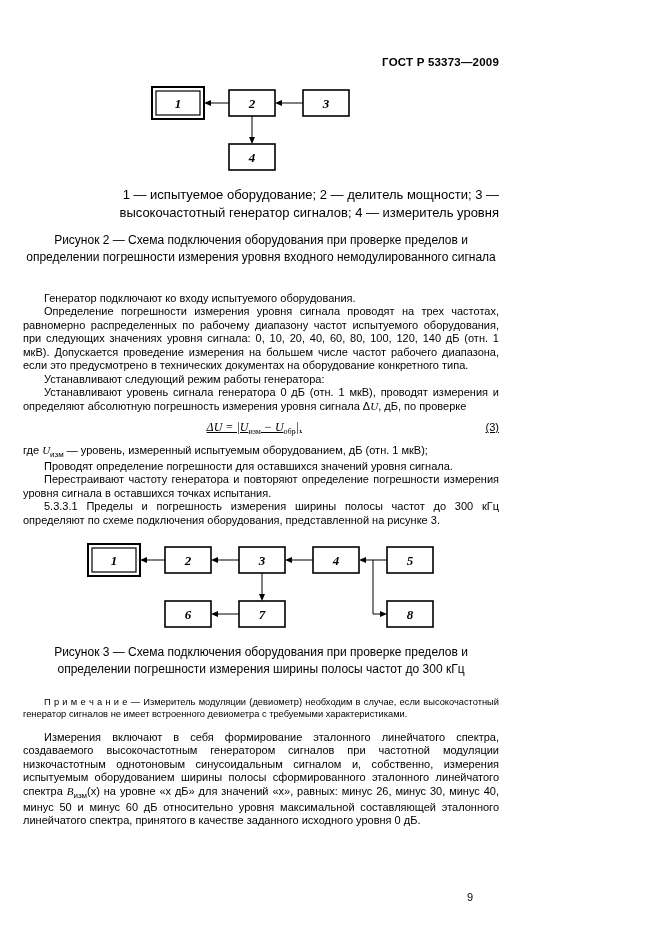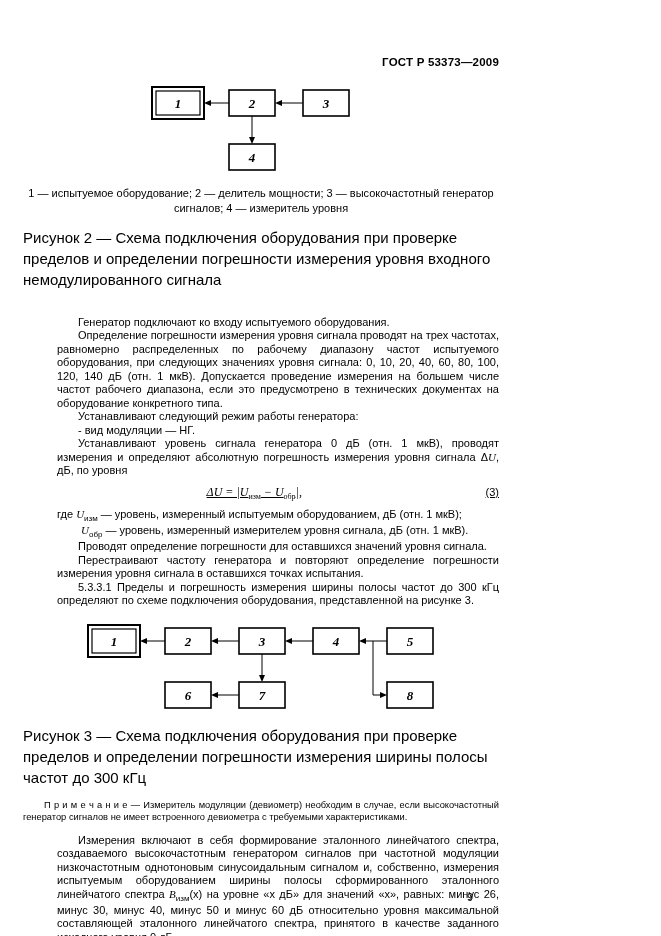--- a/index.html
+++ b/index.html
@@ -27,59 +27,60 @@
   .diagram polygon { fill: #000; stroke: none; }
   .diagram text {
     font-family: "Liberation Serif", serif;
     font-style: italic;
     font-weight: 700;
     font-size: 13px;
     text-anchor: middle;
     fill: #000;
   }
   .fig-legend {
-    font-size: 11px;
+    font-size: 13px;
     line-height: 1.35;
-    text-align: center;
+    text-align: right;
     margin: 10px auto 0;
     max-width: 545px;
   }
   .fig-caption {
-    font-size: 15px;
+    font-size: 12px;
     line-height: 1.4;
+    text-align: center;
     margin: 11px auto 0;
     max-width: 480px;
   }
   .body-text {
     margin-top: 26px;
     font-size: 11px;
     line-height: 1.23;
     text-align: justify;
   }
-  .body-p { text-indent: 21px; margin-left: 34px; }
+  .body-p { text-indent: 21px; }
   .no-indent { text-indent: 0; }
   .hang { padding-left: 24px; }
   .heading { font-weight: 700; }
   .mvar { font-family: "Liberation Serif", serif; font-style: italic; }
   sub { font-size: 8px; font-style: normal; }
   .formula-row { display: flex; align-items: baseline; margin: 7px 0 6px; text-decoration: underline; }
   .formula {
     flex: 1;
     text-align: center;
     font-family: "Liberation Serif", serif;
     font-style: italic;
     font-size: 12px;
   }
   .formula-number { font-family: "Liberation Sans", sans-serif; font-style: normal; font-size: 11px; }
   .note {
     font-size: 9.3px;
     line-height: 1.3;
     text-align: justify;
     text-indent: 21px;
-    margin-top: 11px;
+    margin-top: 18px;
   }
   .last-para { margin-top: 11px; }
   .page-num {
     position: absolute;
     right: 76px;
     bottom: 33px;
     font-size: 11px;
   }
   .mt4 { margin-top: 4px; }
 </style>
@@ -123,30 +124,28 @@
       </g>
     </svg>
   </div>
   <div class="fig-legend">1 — испытуемое оборудование; 2 — делитель мощности; 3 — высокочастотный генератор сигналов; 4 — измеритель уровня</div>
   <div class="fig-caption">Рисунок 2 — Схема подключения оборудования при проверке пределов и определении погрешности измерения уровня входного немодулированного сигнала</div>
 
   <div class="body-text">
     <p class="body-p">Генератор подключают ко входу испытуемого оборудования.</p>
     <p class="body-p">Определение погрешности измерения уровня сигнала проводят на трех частотах, равномерно распределенных по рабочему диапазону частот испытуемого оборудования, при следующих значениях уровня сигнала: 0, 10, 20, 40, 60, 80, 100, 120, 140 дБ (отн. 1 мкВ). Допускается проведение измерения на большем числе частот рабочего диапазона, если это предусмотрено в технических документах на оборудование конкретного типа.</p>
     <p class="body-p">Устанавливают следующий режим работы генератора:</p>
-    <p class="body-p">- вид модуляции — НГ.</p>
-    <p class="body-p"><span>Устанавливают уровень сигнала генератора 0 дБ (отн. 1 мкВ), проводят измерения и определяют абсолютную погрешность измерения уровня сигнала Δ</span><span class="mvar">U</span><span>, дБ, по уровня</span></p>
+    <p class="body-p"><span>Устанавливают уровень сигнала генератора 0 дБ (отн. 1 мкВ), проводят измерения и определяют абсолютную погрешность измерения уровня сигнала Δ</span><span class="mvar">U</span><span>, дБ, по проверке</span></p>
 
     <div class="formula-row">
       <span class="formula"><span>ΔU = |U</span><sub>изм</sub><span> − U</span><sub>обр</sub><span>|,</span></span>
       <span class="formula-number">(3)</span>
     </div>
 
     <p class="body-p no-indent"><span>где </span><span class="mvar">U</span><sub>изм</sub><span> — уровень, измеренный испытуемым оборудованием, дБ (отн. 1 мкВ);</span></p>
-    <p class="body-p no-indent hang"><span class="mvar">U</span><sub>обр</sub><span> — уровень, измеренный измерителем уровня сигнала, дБ (отн. 1 мкВ).</span></p>
 
     <p class="body-p">Проводят определение погрешности для оставшихся значений уровня сигнала.</p>
     <p class="body-p">Перестраивают частоту генератора и повторяют определение погрешности измерения уровня сигнала в оставшихся точках испытания.</p>
     <p class="body-p">5.3.3.1 Пределы и погрешность измерения ширины полосы частот до 300 кГц определяют по схеме подключения оборудования, представленной на рисунке 3.</p>
   </div>
 
   <div class="fig fig-f3">
     <svg class="diagram" width="360" height="96" viewBox="0 0 360 96">
       <g>
         <rect x="7" y="7" width="52" height="32" stroke-width="2"></rect>

